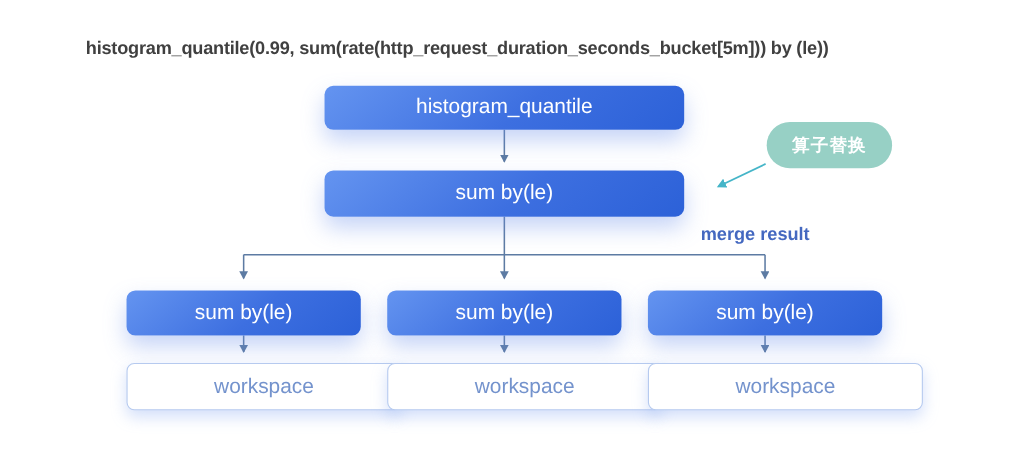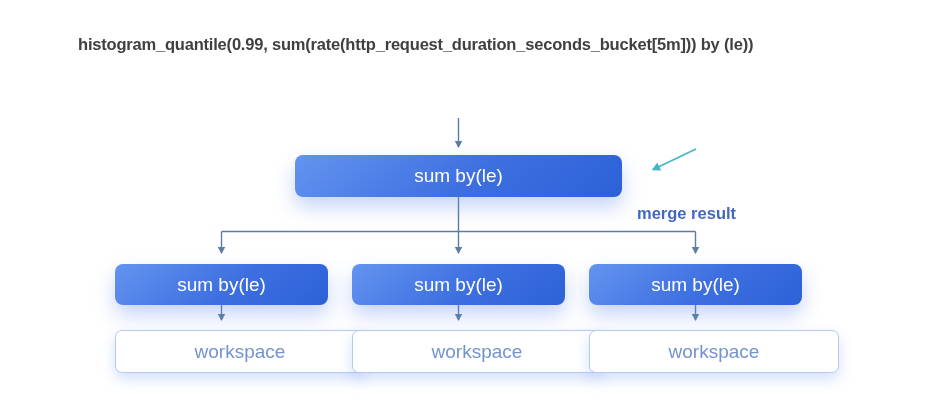--- a/index.html
+++ b/index.html
@@ -124,23 +124,25 @@
     <path d="M221.5 231.5 V253" stroke="#5d7ba3" stroke-width="1.4" fill="none" marker-end="url(#arrow-blue)"></path>
     <path d="M695.5 231.5 V253" stroke="#5d7ba3" stroke-width="1.4" fill="none" marker-end="url(#arrow-blue)"></path>
 
     <path d="M221.5 305 V320" stroke="#5d7ba3" stroke-width="1.4" fill="none" marker-end="url(#arrow-blue)"></path>
     <path d="M458.5 305 V320" stroke="#5d7ba3" stroke-width="1.4" fill="none" marker-end="url(#arrow-blue)"></path>
     <path d="M695.5 305 V320" stroke="#5d7ba3" stroke-width="1.4" fill="none" marker-end="url(#arrow-blue)"></path>
 
     <path d="M696 149 L653 169.5" stroke="#45b5c8" stroke-width="1.6" fill="none" marker-end="url(#arrow-teal)"></path>
   </svg>
 
+  <div class="node node-root">histogram_quantile</div>
 
   <div class="node node-merge">sum by(le)</div>
 
+  <div class="badge">算子替换</div>
 
   <div class="merge-label">merge result</div>
 
   <div class="node node-child child-0">sum by(le)</div>
   <div class="node node-child child-1">sum by(le)</div>
   <div class="node node-child child-2">sum by(le)</div>
 
   <div class="leaf leaf-0">workspace</div>
   <div class="leaf leaf-1">workspace</div>
   <div class="leaf leaf-2">workspace</div>

